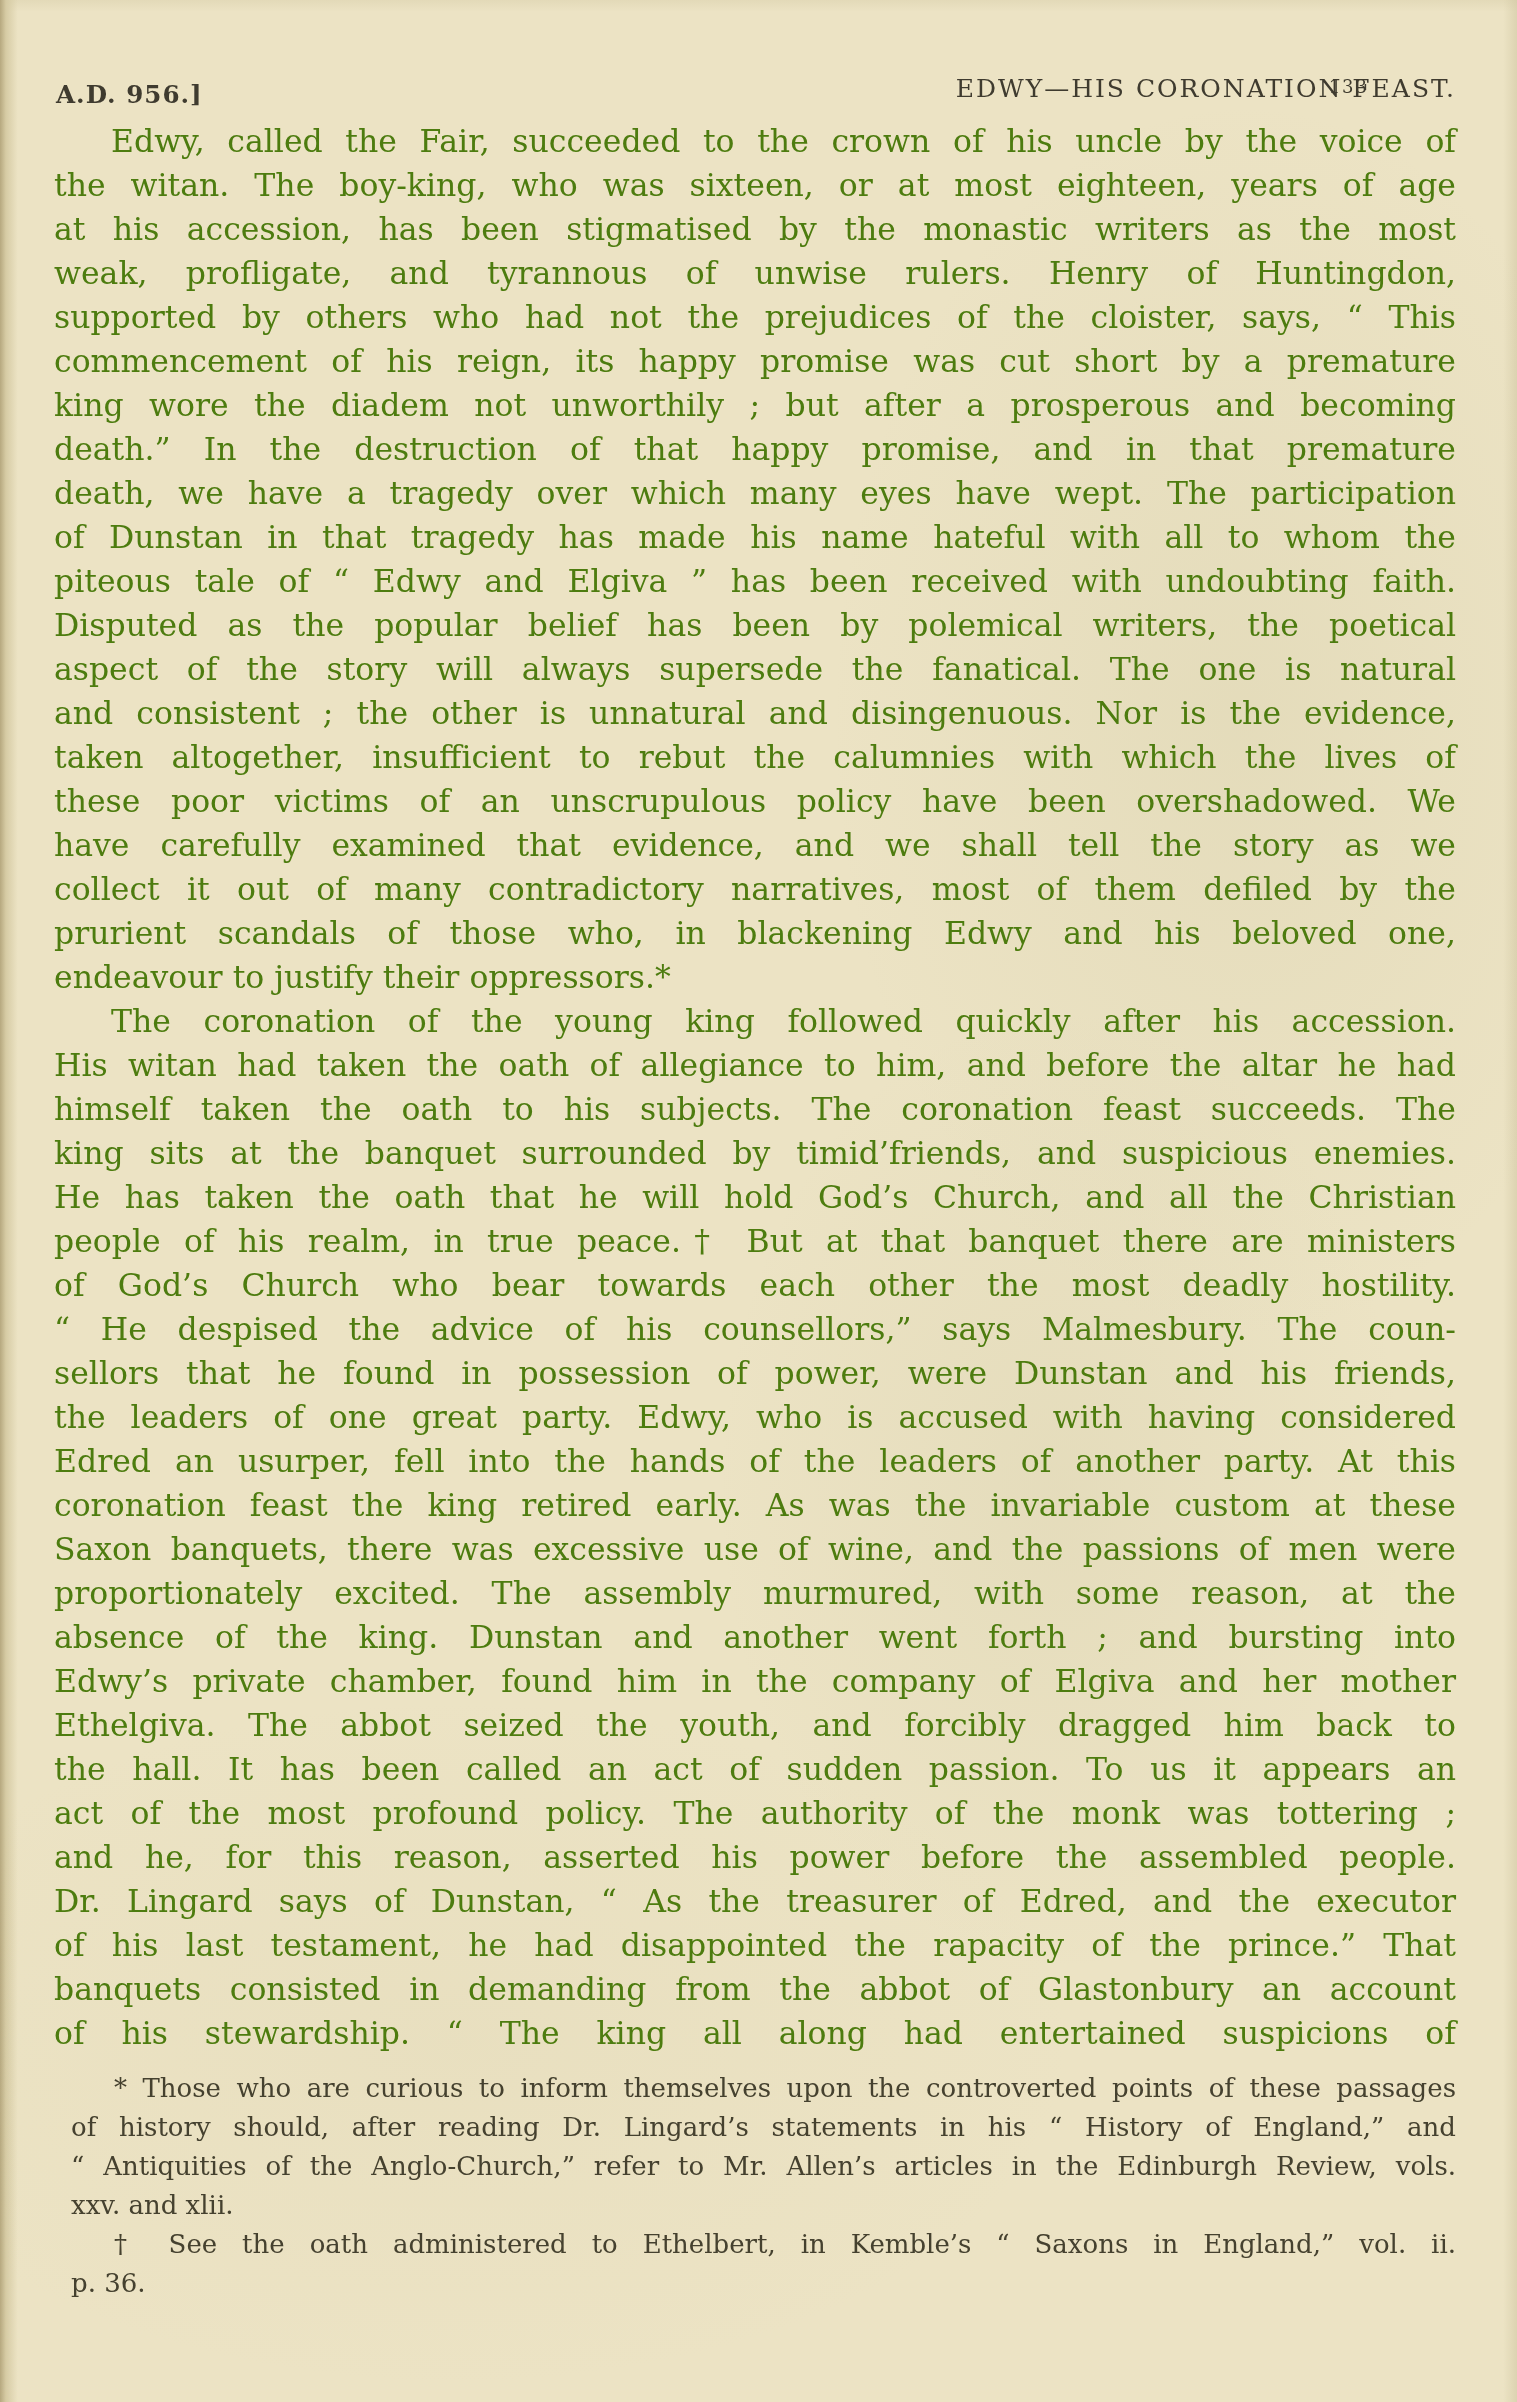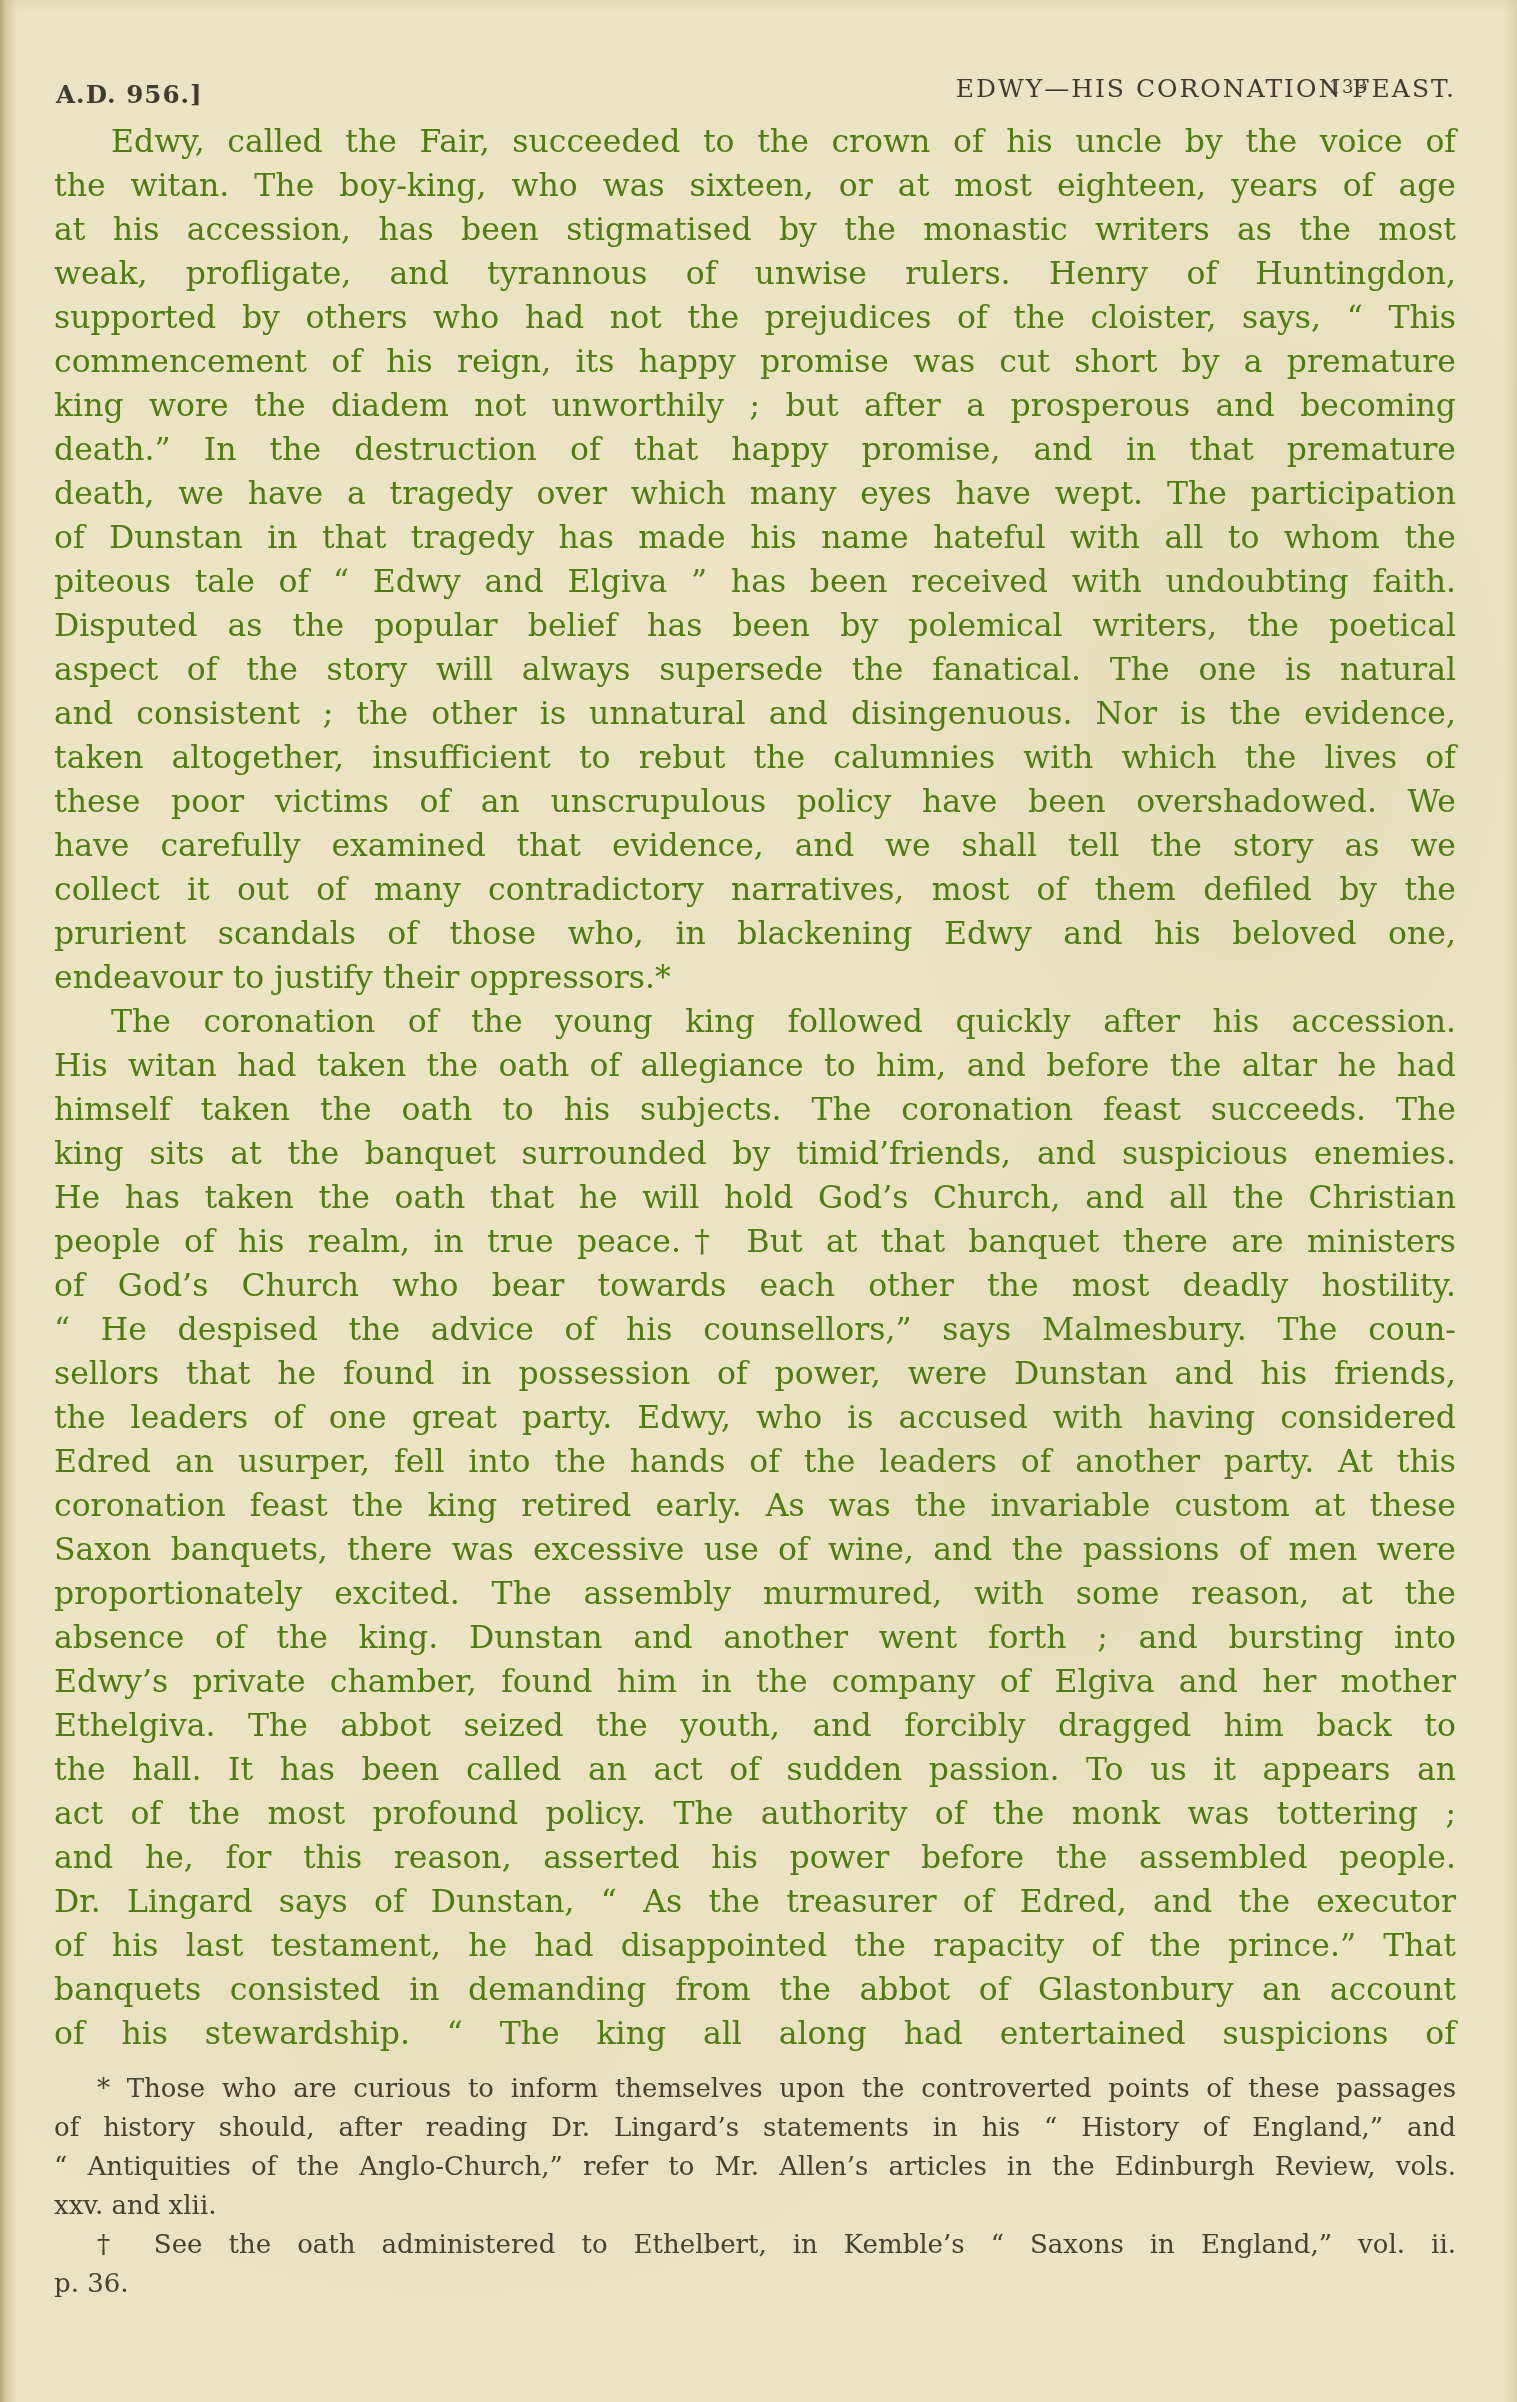--- a/index.html
+++ b/index.html
@@ -90,20 +90,21 @@
     width: 1402px;
     font-size: 26px;
     color: #45412f;
   }
   .footnotes .line {
     height: 39px;
     line-height: 39px;
     text-align: justify;
     text-align-last: justify;
     white-space: nowrap;
+    margin-left: 17px;
   }
   .footnotes .line.flush {
     text-align-last: left;
   }
   .footnotes .line.indent {
     text-indent: 43px;
   }
 </style>
 </head>
 <body>

